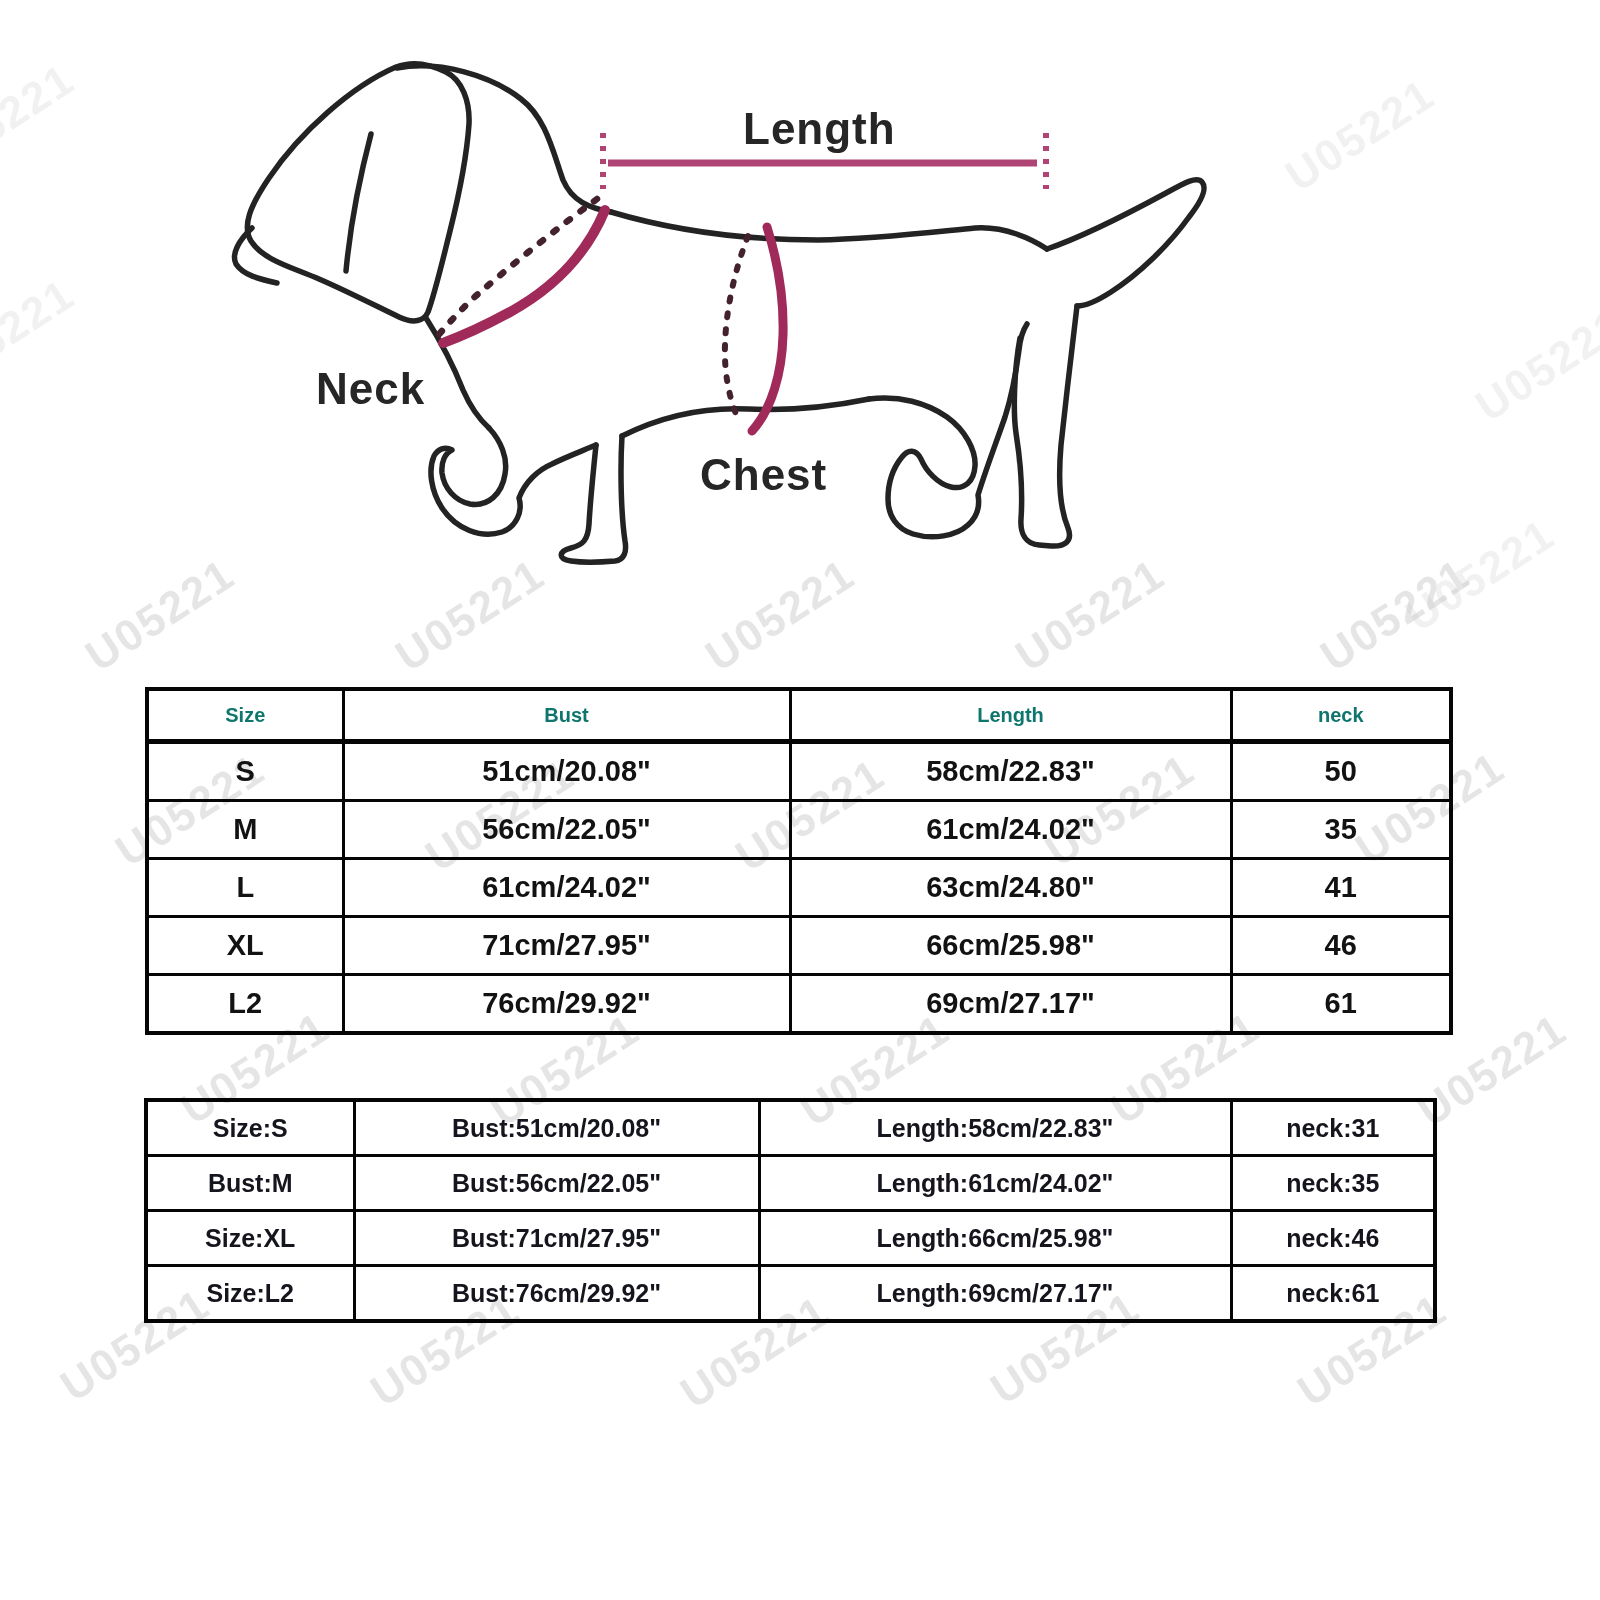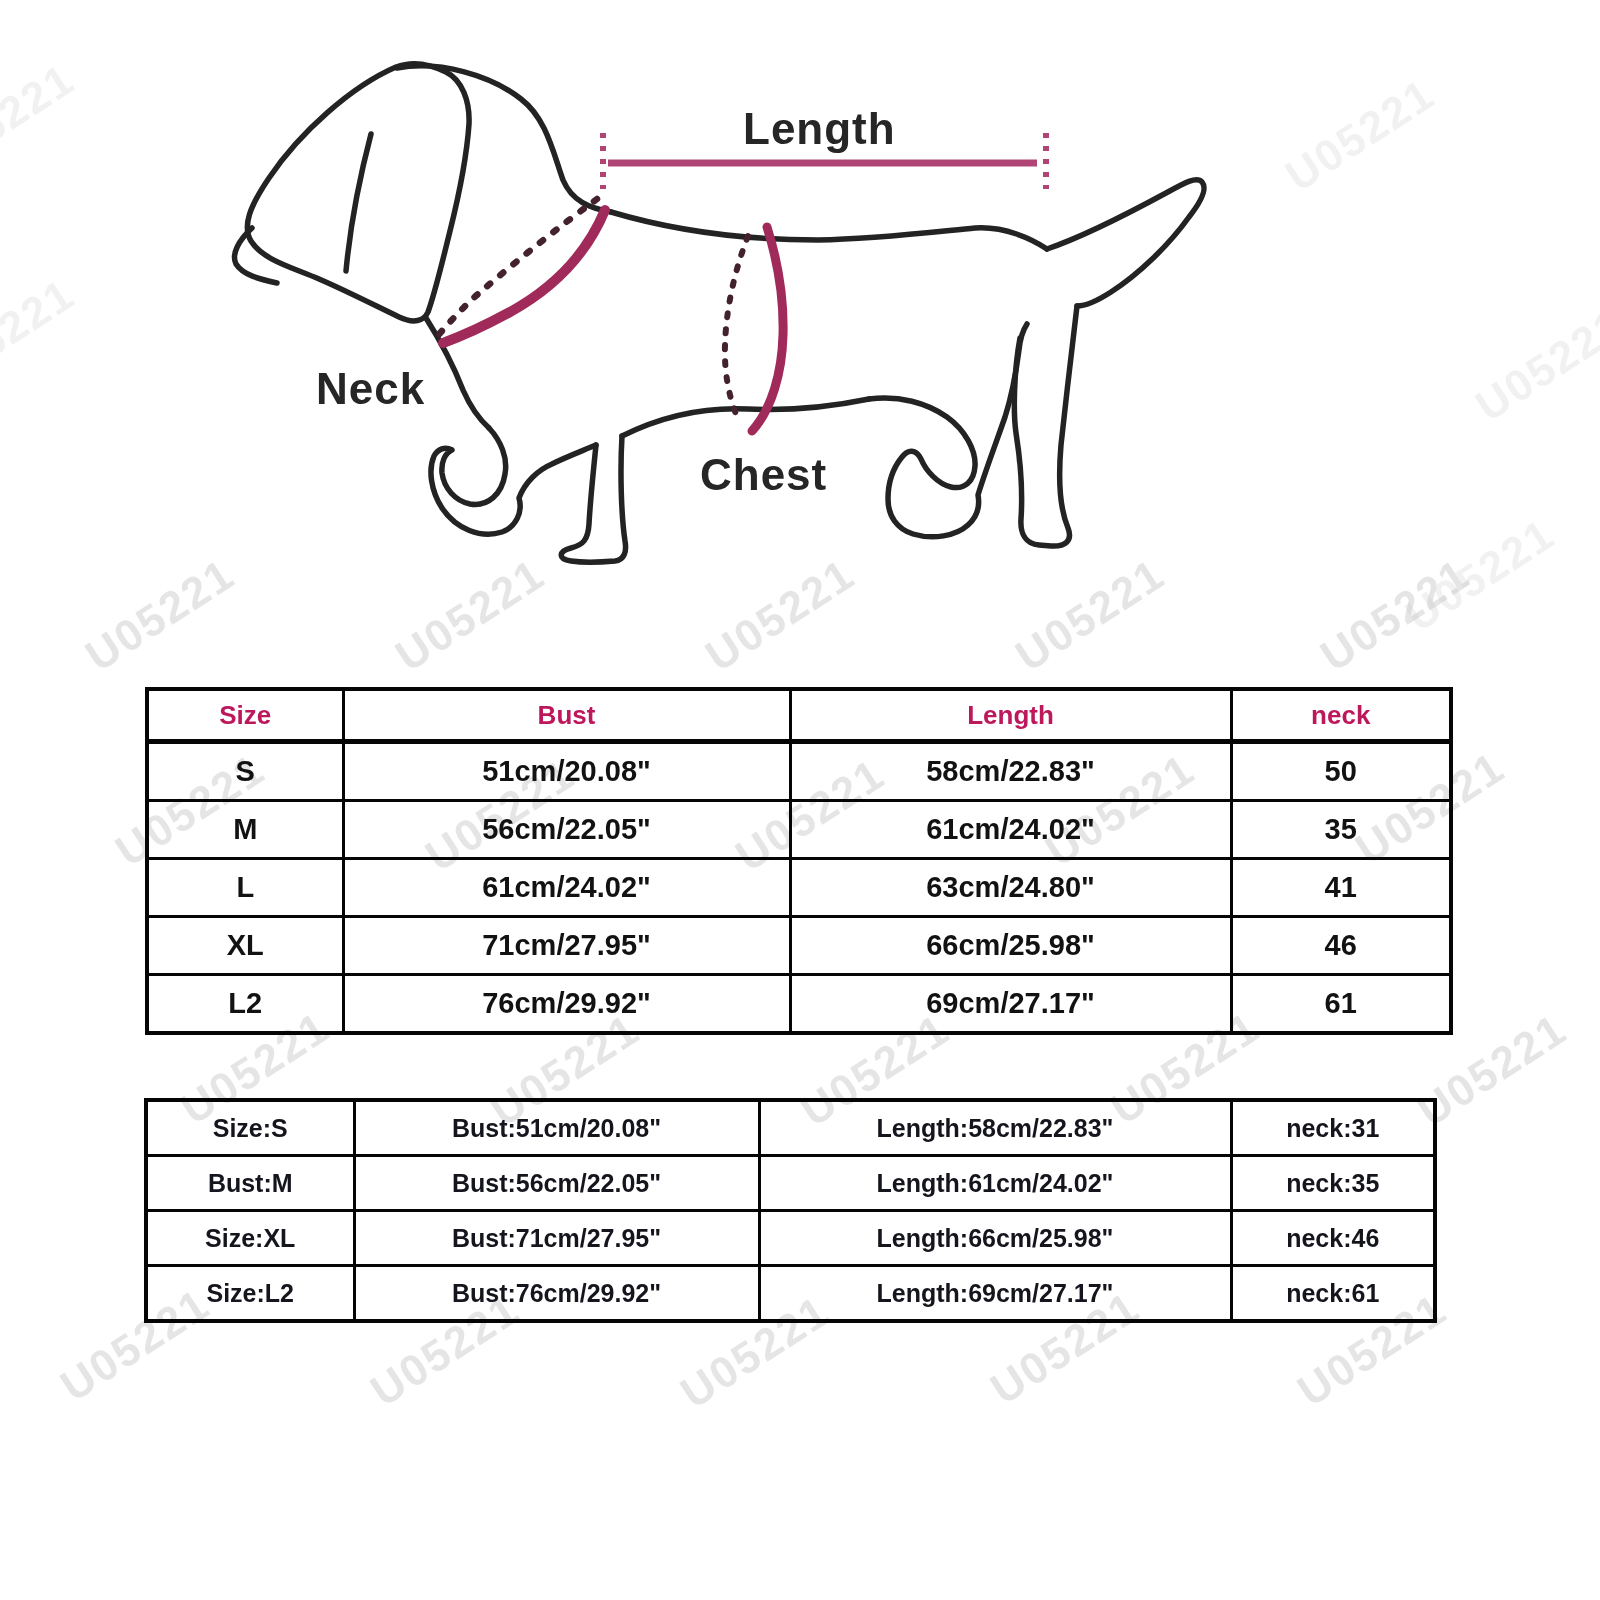--- a/index.html
+++ b/index.html
@@ -27,21 +27,21 @@
   .label-chest{left:700px;top:453px;}
   
   .tbl-wrap{position:absolute;z-index:2;}
   table{border-collapse:collapse;table-layout:fixed;background:transparent;}
   th,td{
     border:3px solid #050505;text-align:center;vertical-align:middle;
     font-weight:bold;overflow:hidden;white-space:nowrap;padding:0;
   }
   #table1-wrap{left:145px;top:687px;}
   #table1{width:1304px;border:4px solid #050505;}
-  #table1 th{height:48px;font-size:26px;color:#be185d;border-bottom:5px solid #050505;}
+  #table1 th{height:48px;font-size:20px;color:#0f766e;border-bottom:5px solid #050505;}
   #table1 td{height:55px;font-size:29px;color:#121212;}
   #table2-wrap{left:144px;top:1098px;}
   #table2{width:1289px;border:4px solid #050505;}
   #table2 td{height:52px;font-size:25px;color:#15151d;}
 </style>
 </head>
 <body>
 
 <div class="canvas">
 

